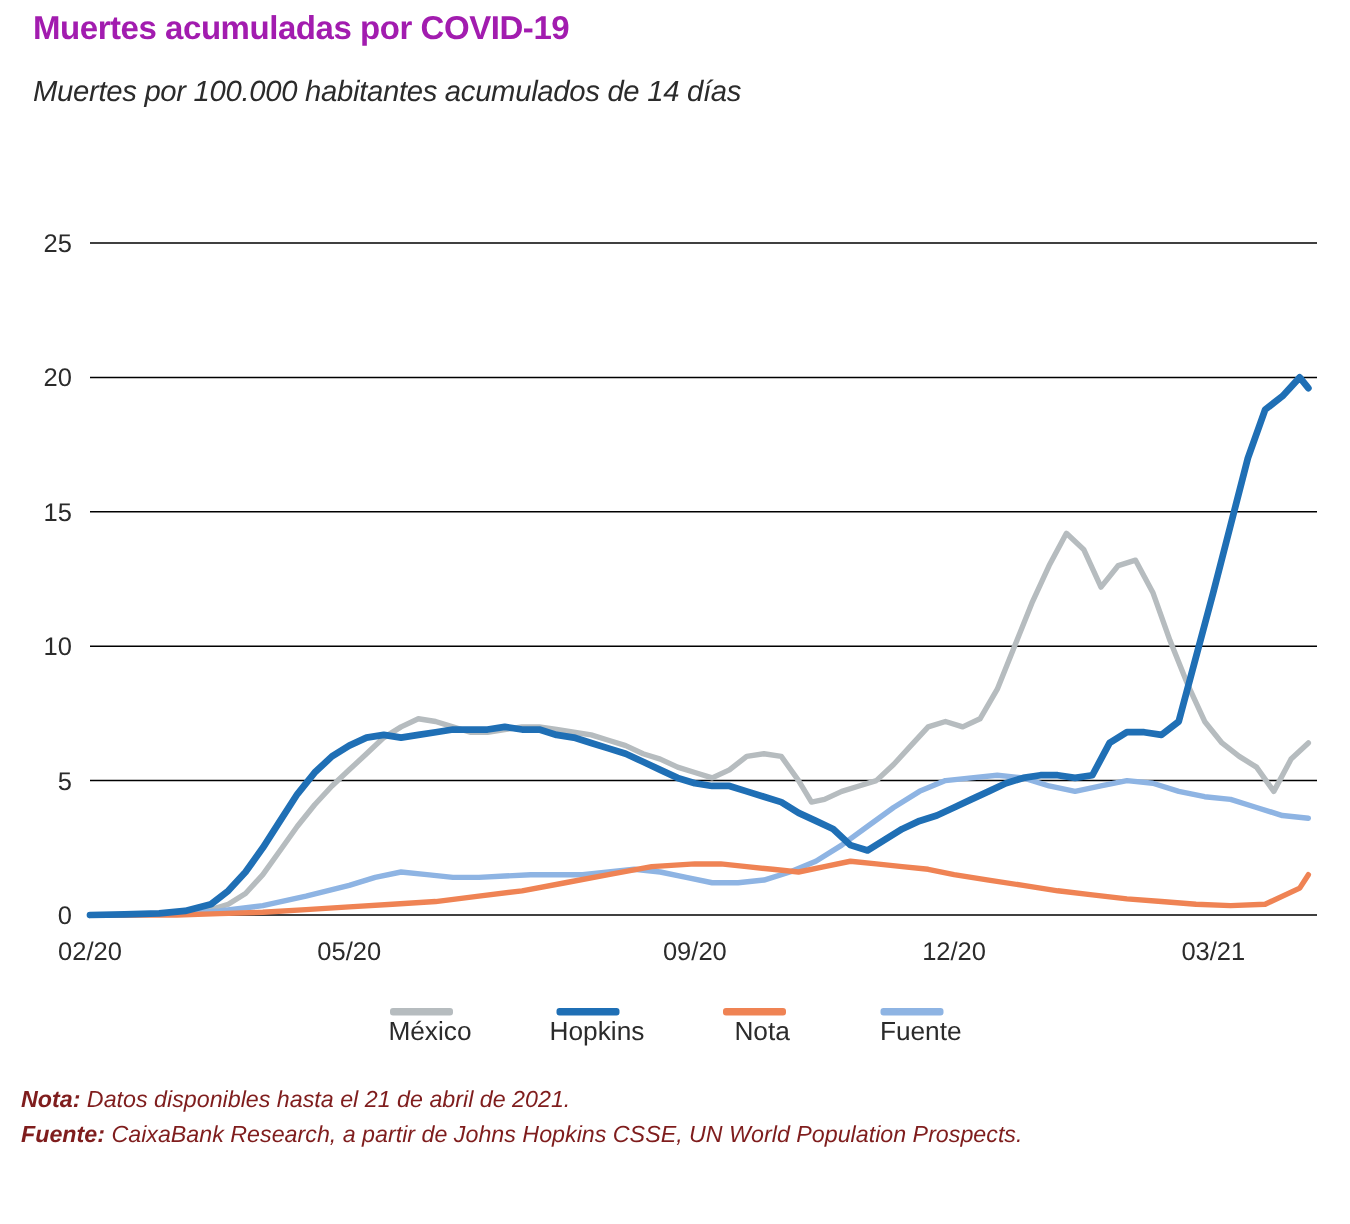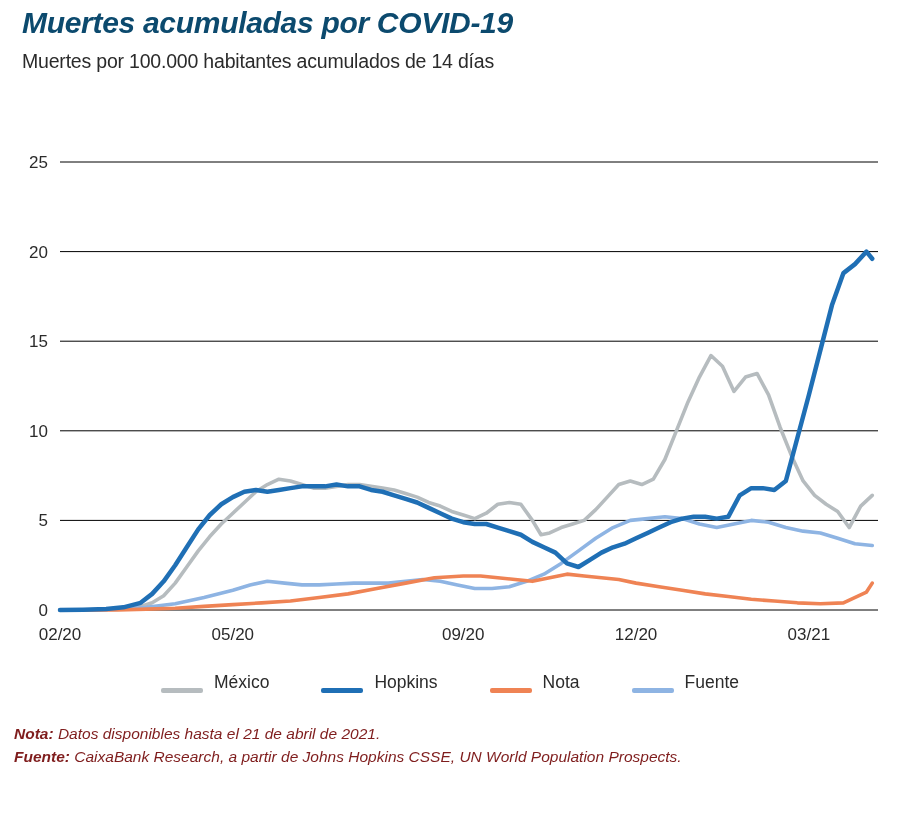--- a/index.html
+++ b/index.html
@@ -18,31 +18,31 @@
   .wrap {
     position: absolute;
     left: 0; top: 0;
     width: 900px;
     height: 816px;
   }
   .title {
     position: absolute;
     left: 22px;
     top: 6px;
-    font-size: 30px;
+    font-size: 22px;
     font-weight: bold;
-    font-style: italic;
-    color: #0c4a6e;
+    color: #a21caf;
     letter-spacing: -0.3px;
   }
   .subtitle {
     position: absolute;
     left: 22px;
     top: 48px;
     font-size: 19.5px;
+    font-style: italic;
     color: #2b2b2b;
     line-height: 26px;
     letter-spacing: -0.2px;
   }
   .chart-area {
     position: absolute;
     left: 0;
     top: 140px;
     width: 900px;
     height: 520px;
@@ -67,22 +67,23 @@
     left: 0;
     top: 672px;
     width: 900px;
     display: flex;
     justify-content: center;
     align-items: center;
     gap: 0px;
   }
   .legend-item {
     display: flex;
-    align-items: flex-end;
+    align-items: center;
     margin: 0 26px;
+    flex-direction: column;
   }
   .legend-swatch {
     width: 42px;
     height: 5px;
     border-radius: 2px;
     margin-right: 11px;
   }
   .legend-label {
     font-size: 17.5px;
     color: #2b2b2b;

